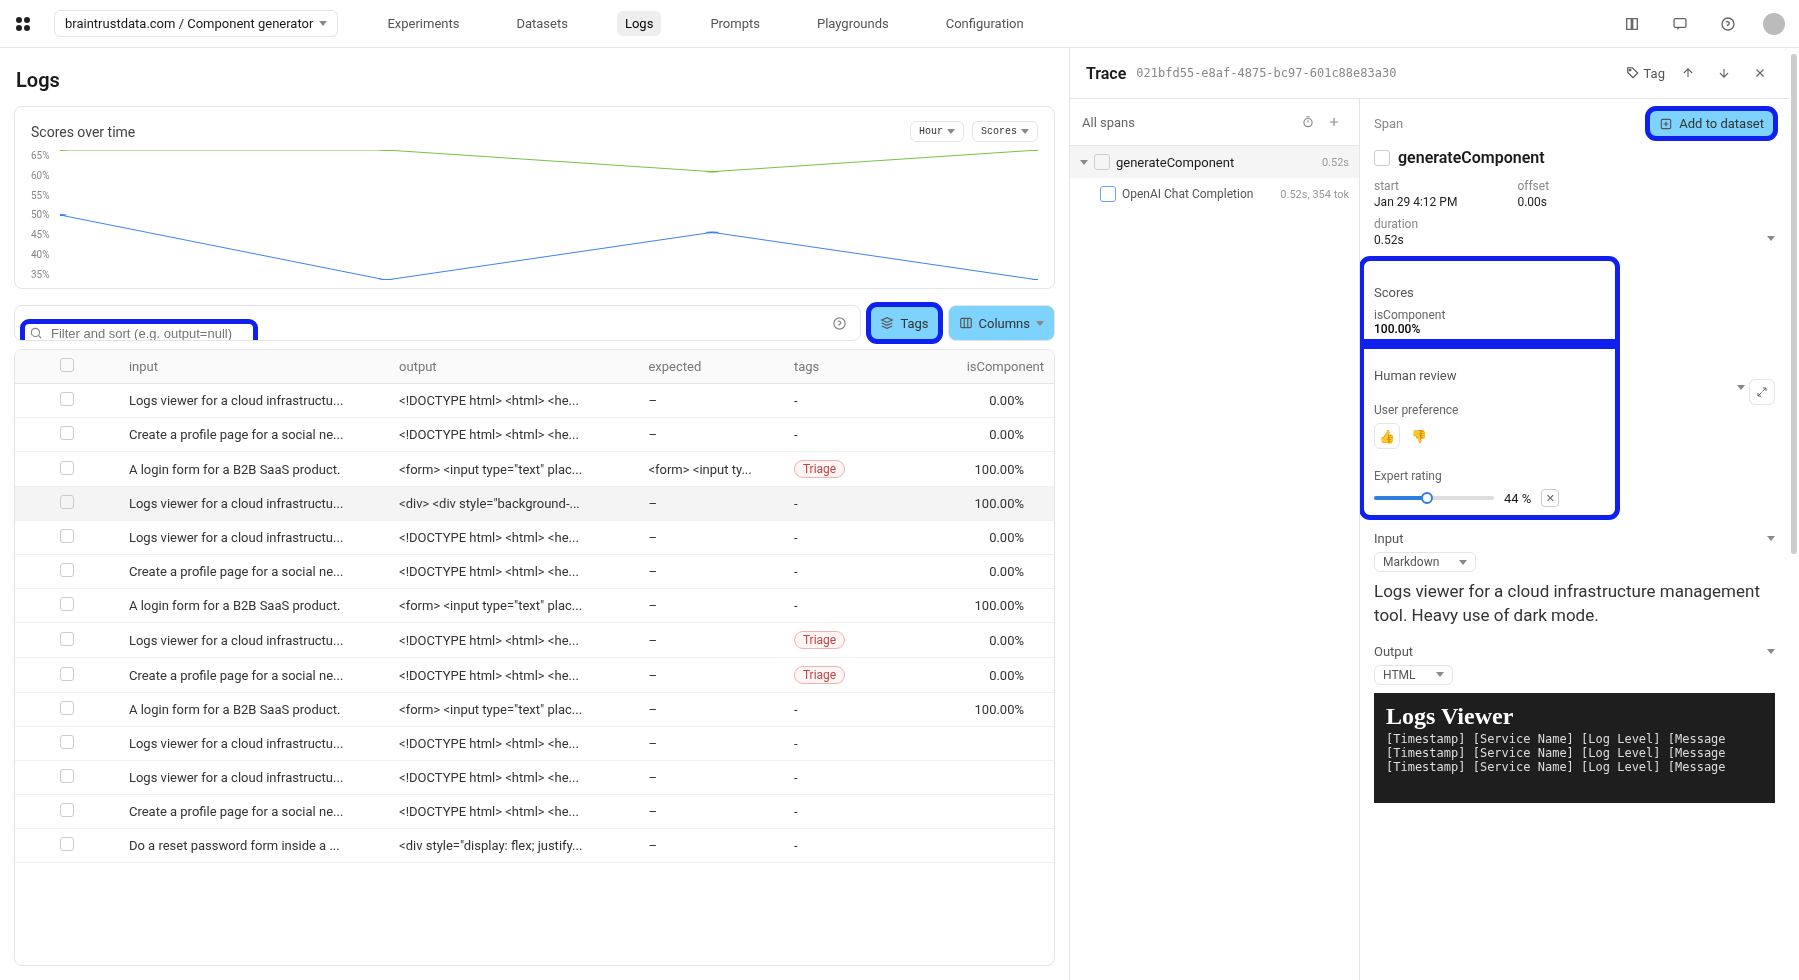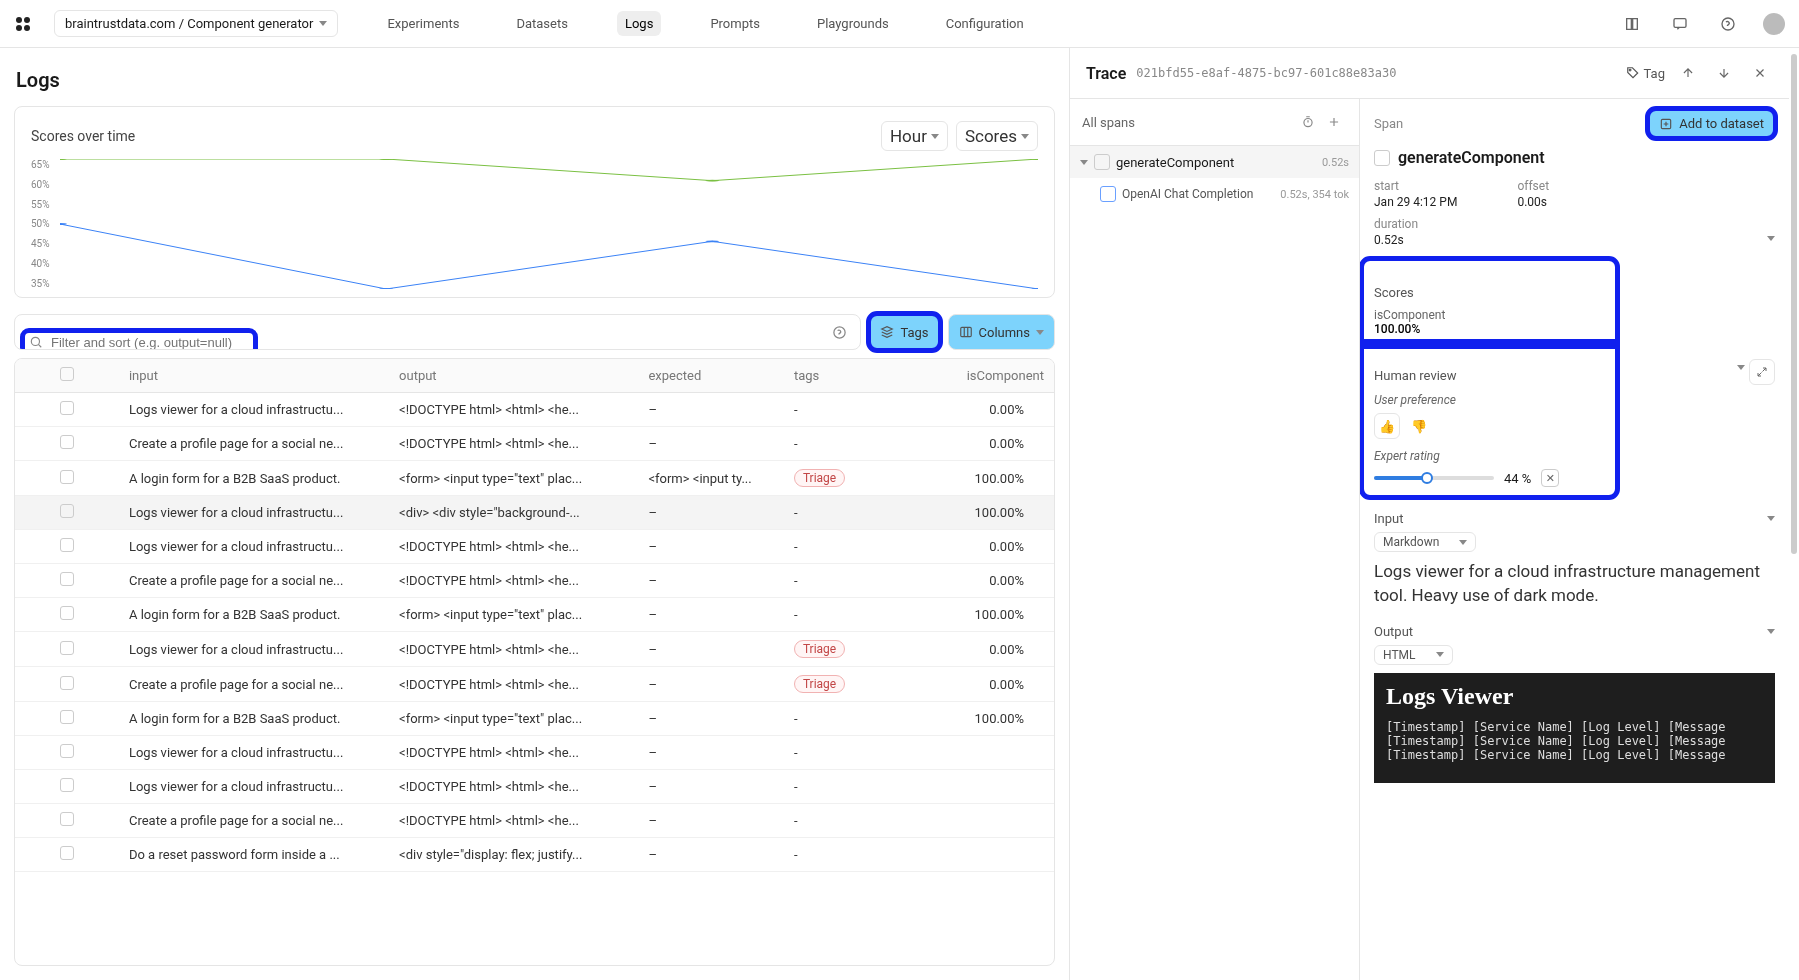--- a/index.html
+++ b/index.html
@@ -42,22 +42,23 @@
   .right { width:720px; border-left:1px solid var(--border); display:flex; flex-direction:column; }
 
   .page-title { font-size:20px; font-weight:600; margin:6px 0 14px 2px; }
 
   
   .chart-card { border:1px solid var(--border); border-radius:8px; padding:14px 16px 8px; margin-bottom:8px; }
   .chart-head { display:flex; align-items:center; margin-bottom:8px;}
   .chart-title { font-size:14px; color:#444; }
   .chart-head .flex { flex:1; }
   .mini-select {
-    border:1px solid var(--border); border-radius:6px; padding:4px 8px; font-size:17px; color:#333; display:inline-flex; align-items:center; gap:4px;
+    border:1px solid var(--border); border-radius:6px; padding:4px 8px; font-size:10px; color:#333; display:inline-flex; align-items:center; gap:4px;
     margin-left:8px;
+    font-family:Liberation Mono, monospace;
   }
   .chart-body { display:flex; gap:10px; }
   .y-axis { display:flex; flex-direction:column; justify-content:space-between; font-size:10px; color:#888; height:130px; }
   .plot { flex:1; position:relative; height:130px; }
   .plot svg { width:100%; height:100%; }
 
   
   .filter-row { display:flex; gap:8px; margin-top:8px; }
   .filter-left-wrap { flex:1; display:flex; border:1px solid var(--border); border-radius:8px; overflow:hidden; align-items:center; padding:0 8px; gap:6px; height:36px;}
   .hl-blue { outline:5px solid var(--accent); outline-offset:-2px; border-radius:6px;}
@@ -102,36 +103,36 @@
   .detail-head .flex{flex:1;}
   .add-dataset { }
   .meta-grid { display:flex; gap:60px; margin-top:12px; font-size:12px; }
   .meta-grid .lbl{ color:#888;}
   .meta-grid .val{ color:#222; margin-top:2px;}
 
   .section-head { font-size:13px; color:#555; margin-top:16px; display:flex; align-items:center;}
   .section-head .flex{flex:1;}
   .score-block { margin-top:8px; font-size:12px; color:#666;}
   .score-block .sv { color:#000; font-weight:500;}
-  .hr-sub { font-size:12px; color:#666; margin-top:10px;font-style:italic;}
+  .hr-sub { font-size:12px; color:#666; margin-top:20px;}
   .thumbs { display:flex; gap:6px; margin-top:6px;}
   .thumb { width:26px;height:26px;border:1px solid var(--border);border-radius:6px;display:flex;align-items:center;justify-content:center;}
   .slider-row { display:flex; align-items:center; gap:10px; margin-top:6px;}
   .slider-track { flex:0 0 120px; height:4px; background:#ddd; border-radius:2px; position:relative;}
   .slider-fill { position:absolute; left:0; top:0; bottom:0; background:#2f7de1; border-radius:2px;}
   .slider-thumb{ position:absolute; top:-4px; width:12px;height:12px;border-radius:50%;background:#fff;border:2px solid #2f7de1;}
   .close-chip{width:18px;height:18px;border:1px solid #ccc;border-radius:4px;display:flex;align-items:center;justify-content:center;font-size:11px;color:#666;}
 
   .io-label{font-size:13px;color:#555;margin-top:16px;display:flex;align-items:center;}
   .io-label .flex{flex:1;}
   .fmt-pill{display:inline-flex;align-items:center;gap:20px;border:1px solid var(--border);border-radius:6px;padding:2px 8px;font-size:12px;color:#555;margin-top:6px;}
   .io-text{font-size:17px;color:#333;margin-top:8px;line-height:1.4;}
 
   .output-pane{margin-top:8px;height:110px;background:#1e1e1e;color:#ddd;font-family: ui-monospace, Menlo, monospace; font-size:12px; padding:10px 12px; border-radius:0; overflow:hidden;}
-  .output-pane .big{font-family: Georgia, 'Times New Roman', serif; font-size:24px; font-weight:700; color:#fff; margin-bottom:10px;}
+  .output-pane .big{font-family: Georgia, 'Times New Roman', serif; font-size:24px; font-weight:700; color:#fff; margin-bottom:2px;}
   .output-pane .row{white-space:nowrap;}
 
   .chev{display:inline-block;width:0;height:0;border-left:4px solid transparent;border-right:4px solid transparent;border-top:5px solid #888;}
 
   .scores-hl, .hr-hl { outline:5px solid var(--accent); padding:8px 10px; margin-left:-10px; margin-right:160px;}
   .scores-hl{ border-radius:6px 6px 0 0; margin-top:14px;}
   .hr-hl{ border-radius:0 0 6px 6px; margin-top:0;}
   .square-btn{width:26px;height:26px;border:1px solid var(--border);border-radius:6px;display:flex;align-items:center;justify-content:center;color:#666;}
 
   .muted{color:#888;}

